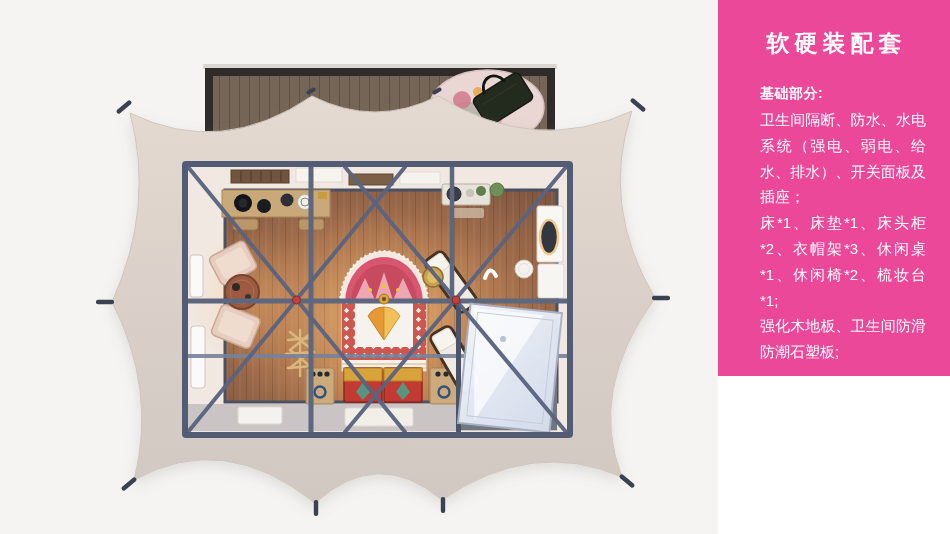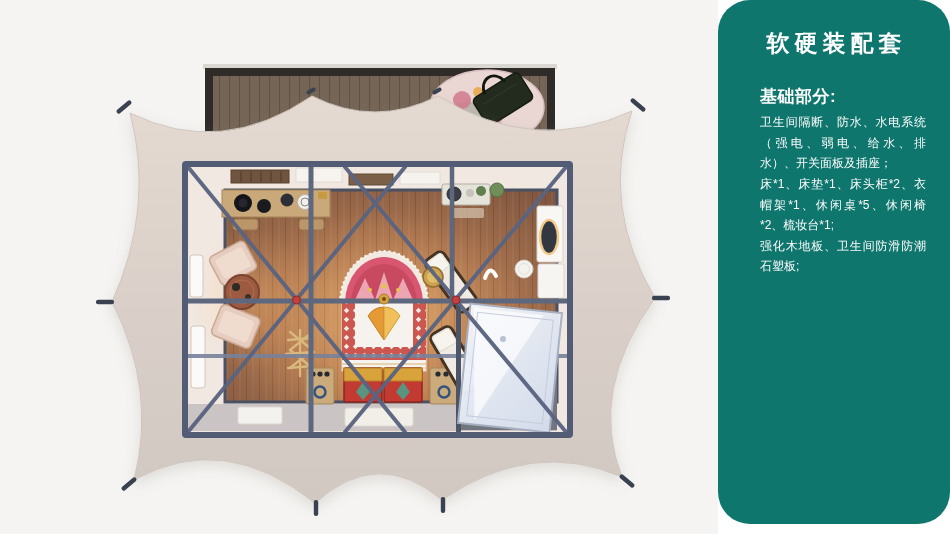--- a/index.html
+++ b/index.html
@@ -3,30 +3,30 @@
 <meta charset="utf-8">
 <style>
   html,body{margin:0;padding:0;}
   body{
     width:950px;height:534px;display:flex;overflow:hidden;
     font-family:"Liberation Sans",sans-serif;background:#ffffff;
   }
   .plan{position:relative;width:718px;height:534px;background:#f5f4f2;flex:0 0 auto;}
   .plan svg{display:block;}
   .sidebar{
-    width:232px;height:524px;flex:0 0 auto;box-sizing:border-box;
-    background:#0f766e;color:#ffffff;display:flex;flex-direction:column;border-radius:32px;
+    width:232px;height:376px;flex:0 0 auto;box-sizing:border-box;
+    background:#ec4899;color:#ffffff;display:flex;flex-direction:column;
   }
   .sidebar-title{
     margin:28px 0 6px;text-align:center;
     font-size:23px;font-weight:700;letter-spacing:5px;text-indent:5px;
   }
   .specs{padding:0 24px 0 42px;}
-  .spec-heading{font-size:17px;font-weight:700;margin:20px 0 4px;letter-spacing:.5px;}
-  .spec-body{font-size:12px;line-height:1.72;margin:0;text-align:justify;color:#fdfdfd;}
+  .spec-heading{font-size:14px;font-weight:700;margin:20px 0 4px;letter-spacing:.5px;}
+  .spec-body{font-size:15px;line-height:1.72;margin:0;text-align:justify;color:#fdfdfd;}
 </style>
 </head>
 <body>
 
 <main class="plan">
 <svg width="718" height="534" viewBox="0 0 718 534" xmlns="http://www.w3.org/2000/svg">
   <defs>
     <linearGradient id="tentGrad" x1="0" y1="0" x2="0" y2="1">
       <stop offset="0" stop-color="#e4dad1"></stop>
       <stop offset="0.55" stop-color="#d9cfc8"></stop>
@@ -306,21 +306,21 @@
 </main>
 
 <aside class="sidebar">
   <h1 class="sidebar-title">软硬装配套</h1>
   <div class="specs">
     <section>
       <h2 class="spec-heading">基础部分:</h2>
       <p class="spec-body">卫生间隔断、防水、水电系统（强电、弱电、给水、排水）、开关面板及插座；</p>
     </section>
     <section>
-      <p class="spec-body">床*1、床垫*1、床头柜*2、衣帽架*1、休闲桌*5、休闲椅*2、梳妆台*1;</p>
+      <p class="spec-body">床*1、床垫*1、床头柜*2、衣帽架*3、休闲桌*1、休闲椅*2、梳妆台*1;</p>
     </section>
     <section>
     </section>
     <section>
       <p class="spec-body">强化木地板、卫生间防滑防潮石塑板;</p>
     </section>
   </div>
 </aside>
 
 </body></html>

